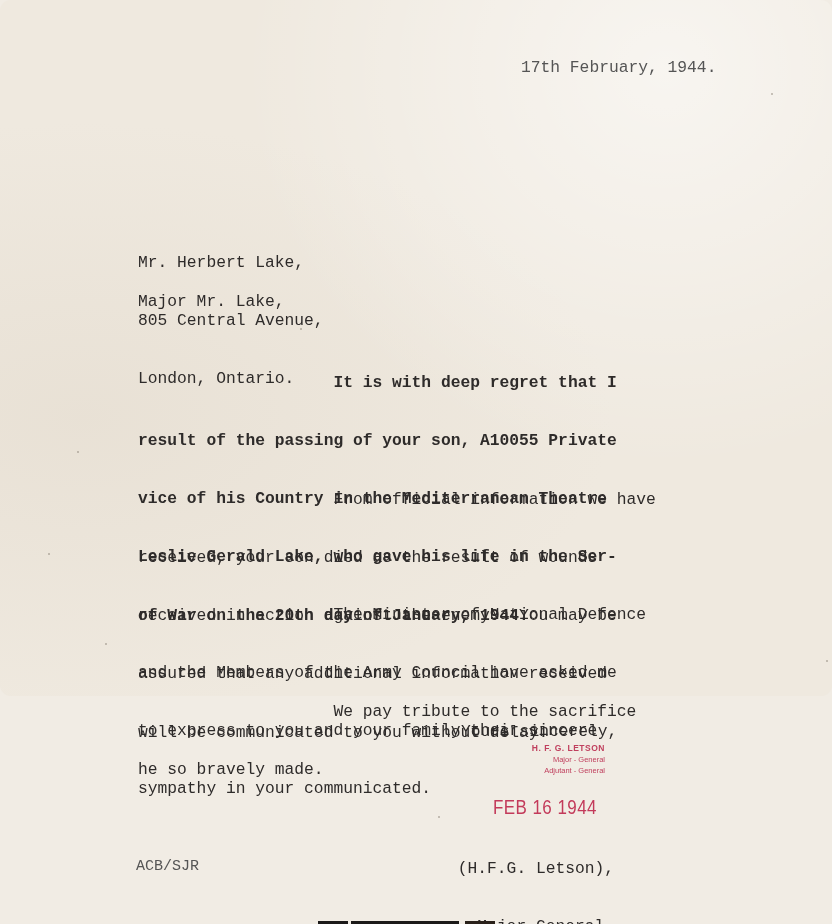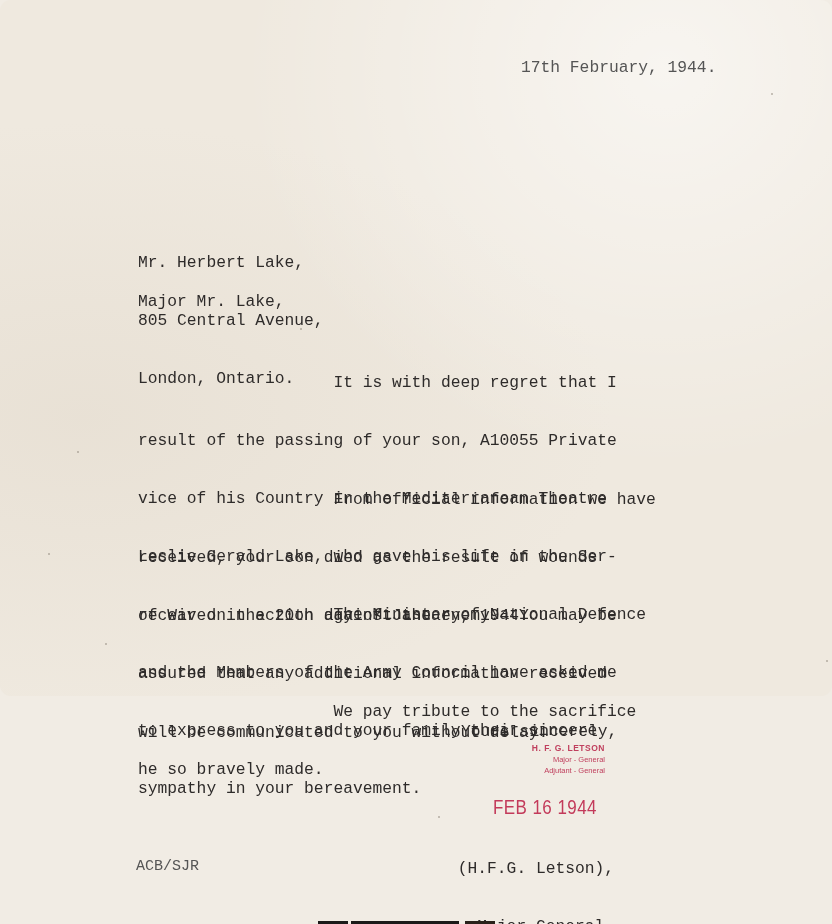--- a/index.html
+++ b/index.html
@@ -31,21 +31,21 @@
       font-size: 16.3px;
       line-height: 19.4px;
       white-space: pre;
       letter-spacing: 0px;
       font-family: "Liberation Mono", "DejaVu Sans Mono", monospace;
     }
     .line { display: block; height: 19.4px; }
     .date { left: 521px; top: 58px; color: #555; }
     .address { left: 138px; top: 214px; }
     .salutation { left: 138px; top: 292px; }
-    .p1 { left: 138px; top: 334px; }
+    .p1 { left: 138px; top: 334px; font-weight: bold; }
     .p2 { left: 138px; top: 451px; }
     .p3 { left: 138px; top: 566px; }
     .p4 { left: 138px; top: 663px; }
     .closing { left: 461px; top: 722px; }
     .sig-block { left: 448px; top: 820px; }
     .refs { left: 136px; top: 857px; color: #555; font-size: 15px; text-align: right; }
 
     .stamp {
       position: absolute;
       left: 505px;
@@ -121,21 +121,21 @@
     <span class="line">received, your son died as the result of wounds</span>
     <span class="line">received in action against the enemy.  You may be</span>
     <span class="line">assured that any additional information received</span>
     <span class="line">will be communicated to you without delay.</span>
   </div>
 
   <div class="type p3">
     <span class="line">                    The Minister of National Defence</span>
     <span class="line">and the Members of the Army Council have asked me</span>
     <span class="line">to express to you and your family their sincere</span>
-    <span class="line">sympathy in your bereavement.</span>
+    <span class="line">sympathy in your communicated.</span>
   </div>
 
   <div class="type p4">
     <span class="line">                    We pay tribute to the sacrifice</span>
     <span class="line">he so bravely made.</span>
   </div>
 
   <div class="type closing">Yours sincerely,</div>
 
   <div class="stamp">

